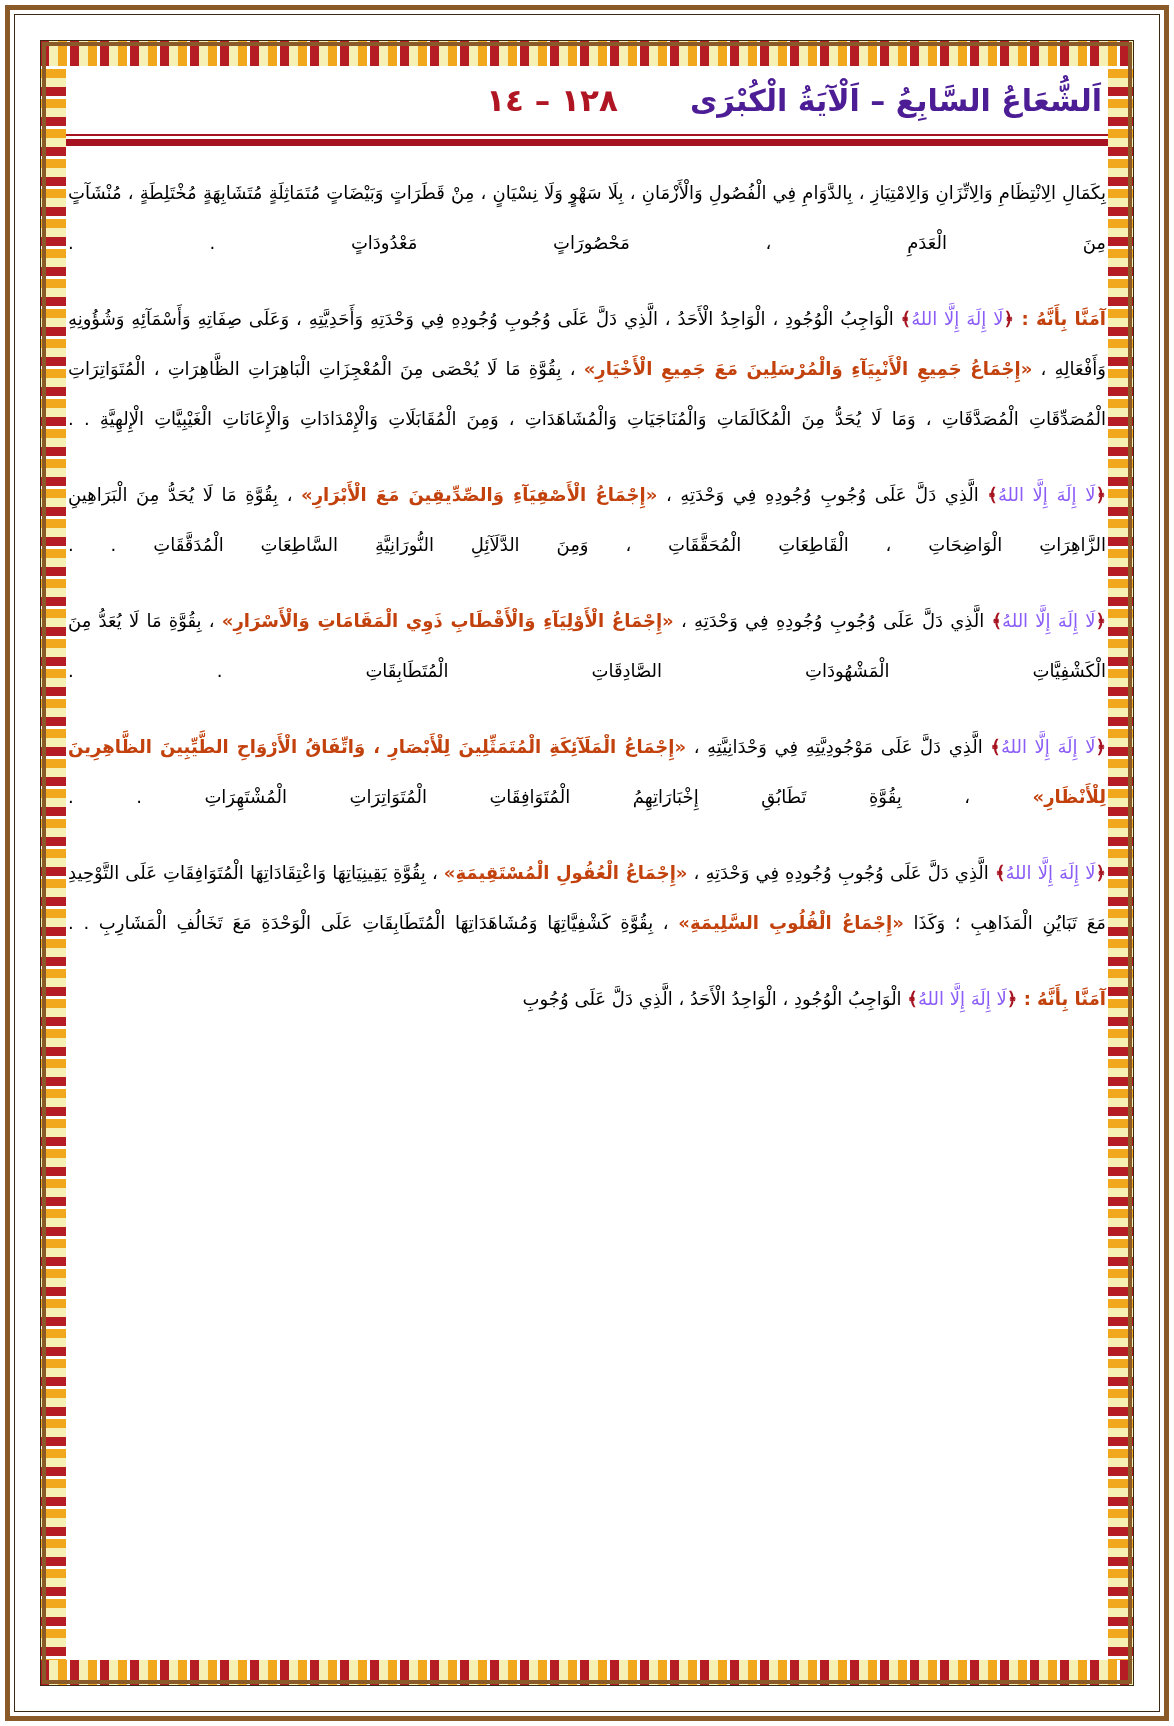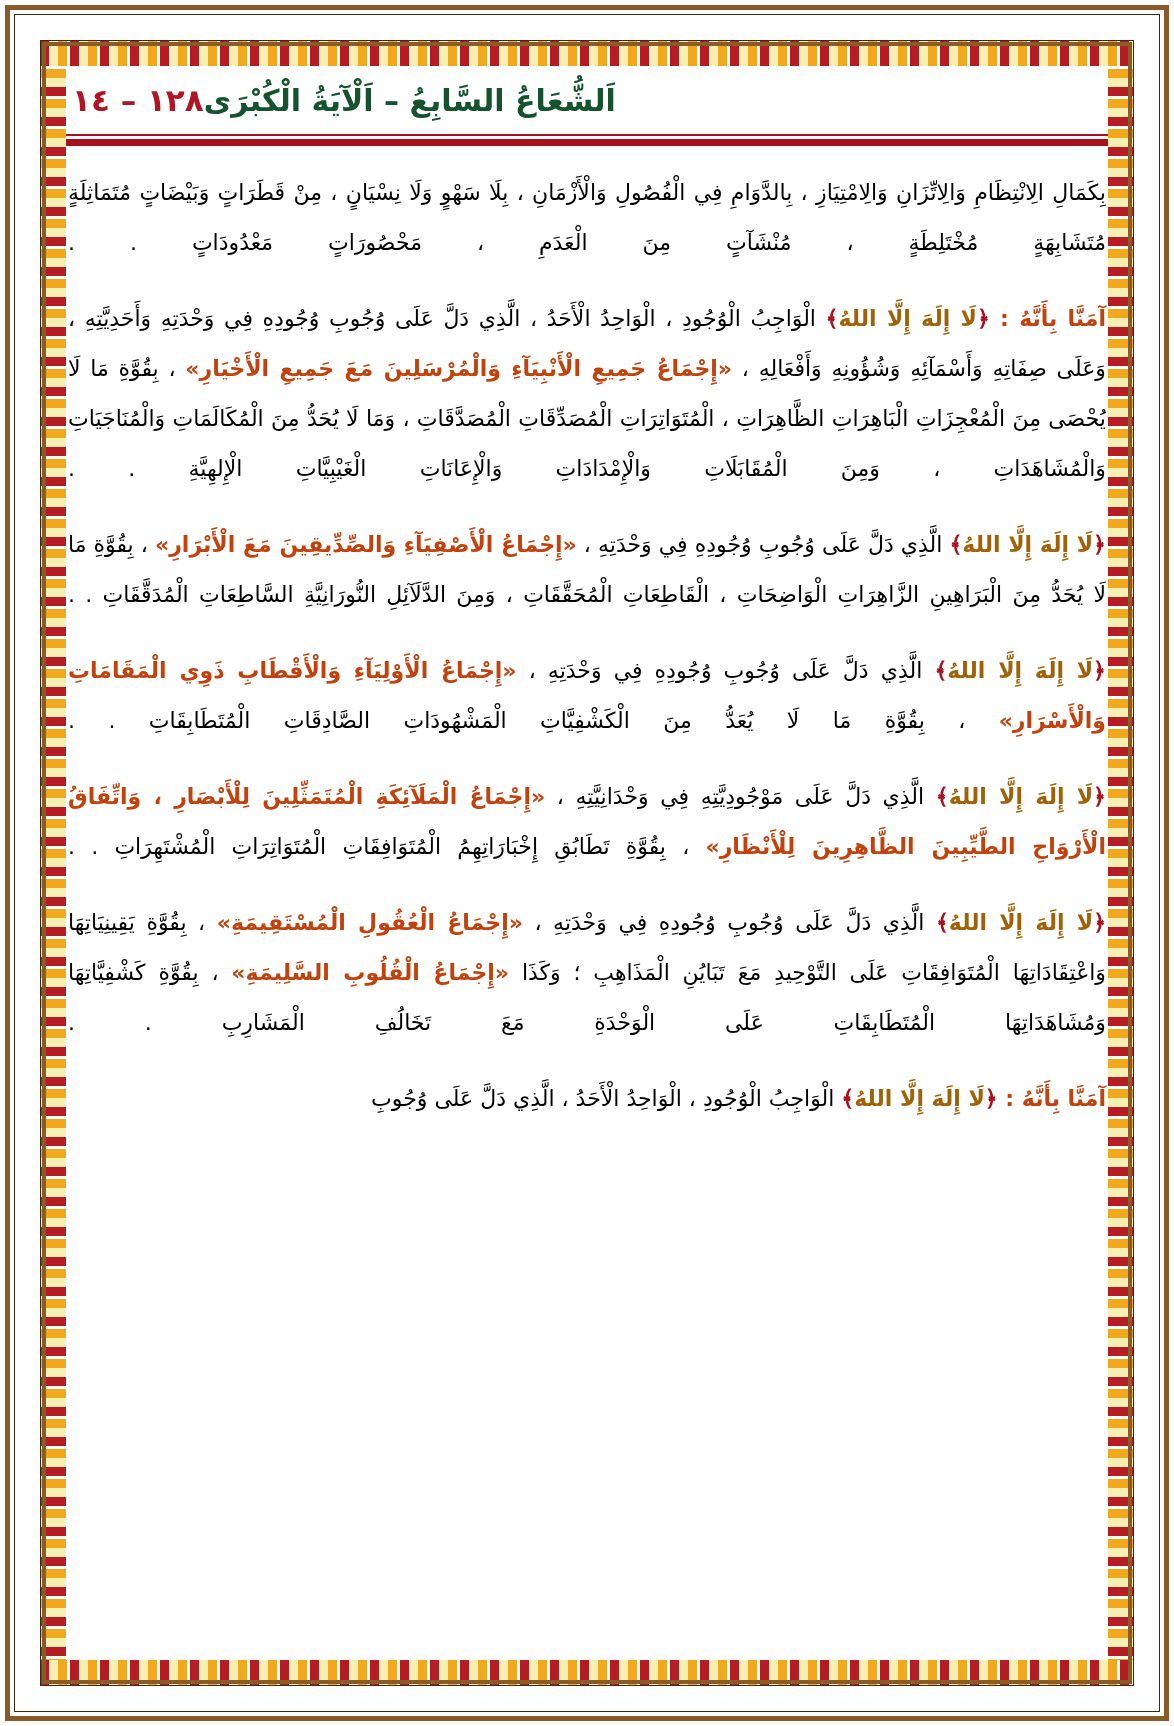--- a/index.html
+++ b/index.html
@@ -94,34 +94,35 @@
     height: 1614px;
     box-sizing: border-box;
     padding: 0;
   }
 
   
   .page-header {
     display: flex;
     flex-direction: row-reverse;
     align-items: flex-end;
-    justify-content: flex-start;
+    justify-content: flex-end;
+    gap: 72px;
     padding: 26px 14px 0 14px;
     direction: rtl;
   }
   .page-number {
     color: #b01523;
     font-size: 31px;
     font-weight: bold;
     white-space: nowrap;
     letter-spacing: 2px;
     font-family: "DejaVu Sans", "Liberation Sans", sans-serif;
   }
   .header-title {
-    color: #14532d;
+    color: #4c1d95;
     font-size: 30px;
     font-weight: bold;
     white-space: nowrap;
     font-family: "DejaVu Sans", "Liberation Sans", sans-serif;
   }
 
   .header-rules {
     margin: 16px 8px 0 8px;
   }
   .rule-thin {
@@ -134,29 +135,29 @@
     background: #a6121f;
   }
 
   
   .body-text {
     direction: rtl;
     text-align: justify;
     text-align-last: justify;
     padding: 22px 10px 0 10px;
     color: #000000;
-    font-size: 22px;
+    font-size: 18px;
     line-height: 50px;
     font-family: "DejaVu Sans", "Liberation Sans", sans-serif;
   }
   .para {
     margin: 0 0 26px 0;
     text-indent: 0;
   }
-  .blue  { color: #a16207; font-weight: bold; }
+  .blue  { color: #8b5cf6; font-weight: normal; }
   .redbold { color: #c2410c; font-weight: bold; }
 
   .shahada {
     white-space: nowrap;
     font-weight: bold;
   }
   .orn {
     color: #a6121f;
     font-weight: bold;
   }

